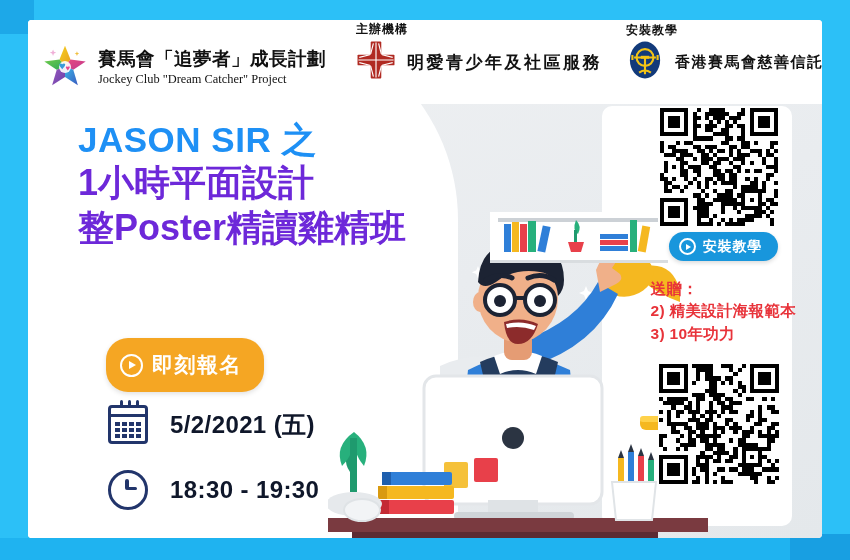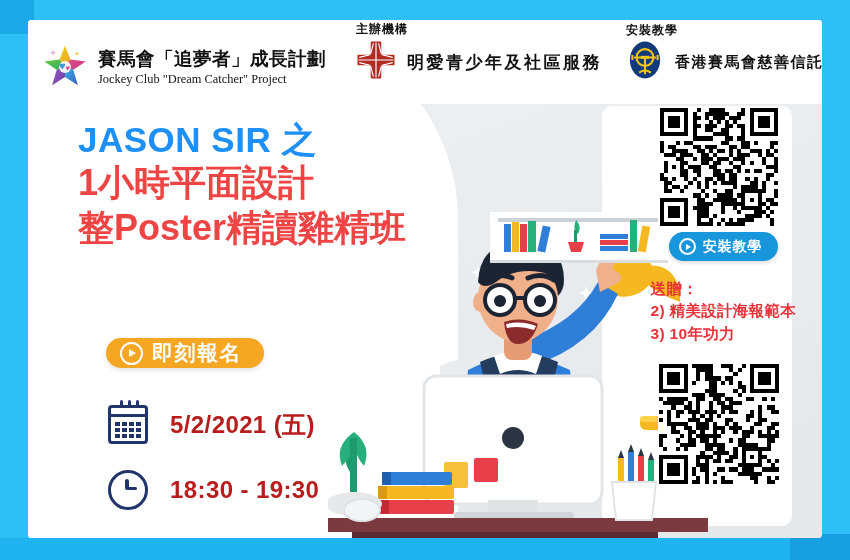--- a/index.html
+++ b/index.html
@@ -53,40 +53,40 @@
   .org-block { margin-left:28px; position:relative; display:flex; align-items:center; }
   .org-tag { position:absolute; top:-17px; left:2px; font-size:12px; font-weight:bold; color:#111;
              letter-spacing:1px; white-space:nowrap; }
   .org-name { font-size:17px; font-weight:bold; color:#111; letter-spacing:2.5px; white-space:nowrap;
               margin-left:9px; }
   .org-name.sm { font-size:15px; letter-spacing:1.5px; }
 
   
   .headline { position:absolute; left:50px; top:100px; z-index:5; }
   .hl1 { font-size:35px; font-weight:bold; color:#1E90F5; letter-spacing:.5px; line-height:1.16; }
-  .hl2, .hl3 { font-size:36px; font-weight:bold; color:#ef4444; letter-spacing:0px; line-height:1.2; }
+  .hl2, .hl3 { font-size:36px; font-weight:bold; color:#6d28d9; letter-spacing:0px; line-height:1.2; }
   .hl3 { margin-top:2px; }
 
   
   .cta {
     position:absolute; left:78px; top:318px; z-index:5;
-    background:#F5A623; border-radius:22px; height:30px; padding:0 22px 0 14px;
+    background:#F5A623; border-radius:22px; height:54px; padding:0 22px 0 14px;
     display:flex; align-items:center; gap:9px; box-shadow:0 2px 5px rgba(0,0,0,.12);
   }
   .cta-label { font-size:21px; font-weight:bold; color:#ffffff; letter-spacing:1.5px; }
   .play-ring { width:23px; height:23px; border:2.4px solid #fff; border-radius:50%;
                display:flex; align-items:center; justify-content:center; flex:none; }
   .play-tri { width:0; height:0; border-left:7px solid #fff; border-top:4.6px solid transparent;
               border-bottom:4.6px solid transparent; margin-left:2.5px; }
 
   
   .info-row { position:absolute; left:80px; z-index:5; display:flex; align-items:center; gap:22px; }
   .info-row.date { top:385px; }
   .info-row.time { top:450px; }
-  .info-text { font-size:24px; font-weight:bold; color:#b91c1c; letter-spacing:.4px; }
+  .info-text { font-size:24px; font-weight:bold; color:#0f172a; letter-spacing:.4px; }
 
   .ico-cal { width:40px; height:39px; border:3.4px solid #22356B; border-radius:4px; position:relative; flex:none; }
   .ico-cal::before { content:""; position:absolute; left:-3.4px; right:-3.4px; top:6px; height:3.4px; background:#22356B; }
   .cal-nub { position:absolute; top:-8px; width:3.4px; height:7px; background:#22356B; border-radius:2px; }
   .cal-dots { position:absolute; left:4px; right:4px; top:14px; display:grid;
               grid-template-columns:repeat(4,1fr); gap:2.4px; }
   .cal-dots i { display:block; height:3.6px; background:#22356B; }
 
   .ico-clock { width:40px; height:40px; border:3.6px solid #22356B; border-radius:50%; position:relative; flex:none; }
   .ch { position:absolute; background:#22356B; border-radius:2px; }

